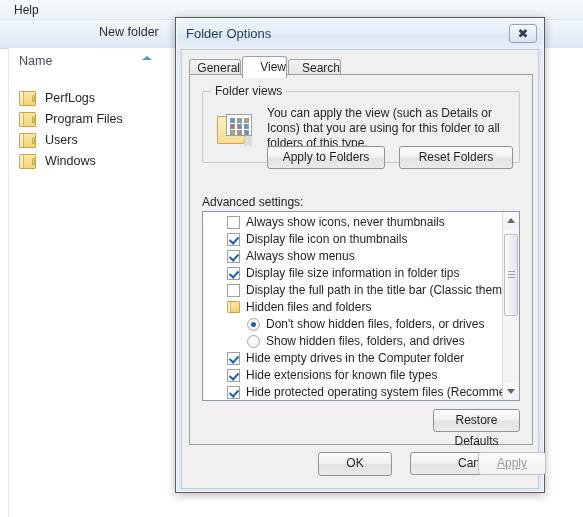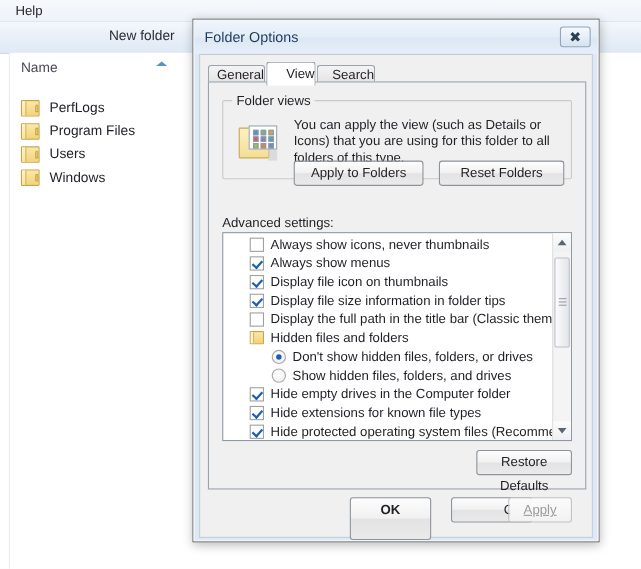--- a/index.html
+++ b/index.html
@@ -454,25 +454,25 @@
     background: #98a0a9;
   }
 
   #btn-restore-defaults {
     position: absolute;
     left: 243px; top: 334px;
     width: 87px; height: 23px;
   }
 
   
-  #btn-ok    { position: absolute; left: 136px; top: 402px; width: 74px; height: 39px; font-weight: bold; }
+  #btn-ok    { position: absolute; left: 136px; top: 402px; width: 74px; height: 24px; }
   #btn-cancel{ position: absolute; left: 228px; top: 402px; width: 74px; height: 23px; padding-left: 47px; }
   #btn-apply {
     position: absolute;
-    left: 280px; top: 402px; width: 58px; height: 23px;
+    left: 296px; top: 402px; width: 68px; height: 23px;
     color: #9b9b9b;
     background: linear-gradient(to bottom, #fbfbfb 0%, #f2f2f2 100%);
     border-color: #c4c4c4;
     cursor: default;
     text-decoration: underline;
   }
 </style>
 </head>
 <body>
 
@@ -580,25 +580,25 @@
 
         <div id="adv-list">
           <div id="adv-items">
 
             <div class="adv-row cb">
               <span class="cbx"></span>
               <span class="lbl">Always show icons, never thumbnails</span>
             </div>
             <div class="adv-row cb">
               <span class="cbx checked"></span>
+              <span class="lbl">Display file icon on thumbnails</span>
+            </div>
+            <div class="adv-row cb">
+              <span class="cbx checked"></span>
               <span class="lbl">Always show menus</span>
-            </div>
-            <div class="adv-row cb">
-              <span class="cbx checked"></span>
-              <span class="lbl">Display file icon on thumbnails</span>
             </div>
             <div class="adv-row cb">
               <span class="cbx checked"></span>
               <span class="lbl">Display file size information in folder tips</span>
             </div>
             <div class="adv-row cb">
               <span class="cbx"></span>
               <span class="lbl">Display the full path in the title bar (Classic theme only)</span>
             </div>
 

